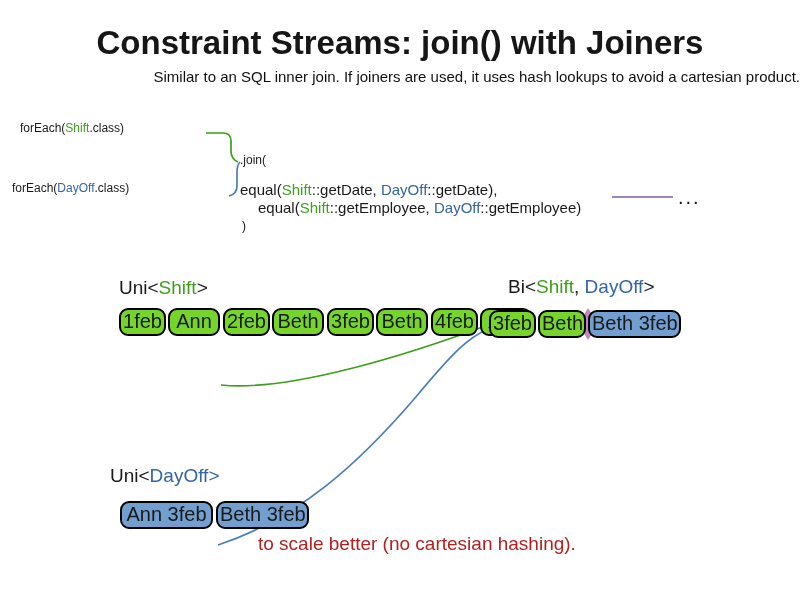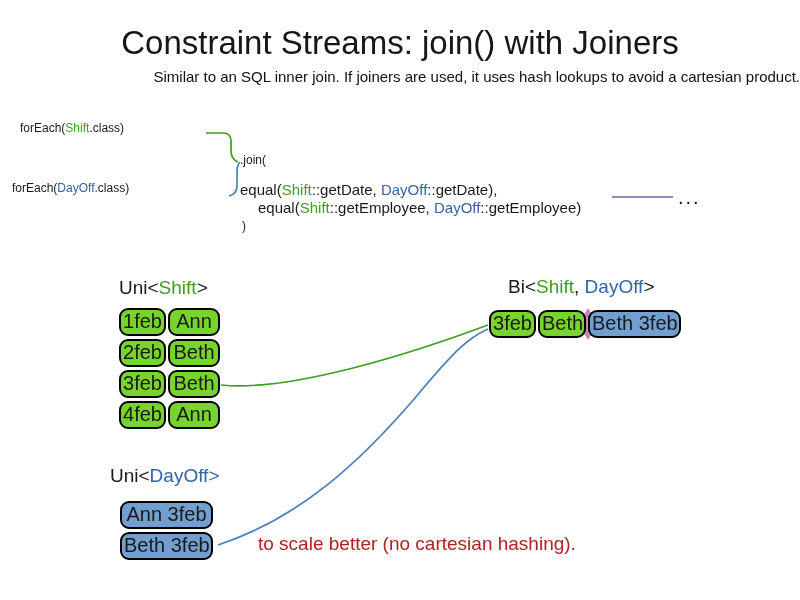--- a/index.html
+++ b/index.html
@@ -1,27 +1,27 @@
 <!DOCTYPE html>
 <html style="--shift-green: #3f9e1c; --dayoff-blue: #3465a4; --connector-blue: #4a7ebb; --employee-orange: #d2611c; --green-fill: #77d42c; --blue-fill: #729fcf; --note-red: #b22222; --purple-line: #7b5ea7; --junction-pink: #c586c0;"><head>
 <meta charset="utf-8">
 <style>
   *{margin:0;padding:0;box-sizing:border-box}
   html,body{width:800px;height:600px}
   body{position:relative;background:#fff;font-family:"Liberation Sans",sans-serif;color:#1a1a1a;overflow:hidden}
   .abs{position:absolute;z-index:2}
-  .title{top:24px;left:0;right:0;text-align:center;font-size:33px;font-weight:400;color:#161616}
+  .title{top:24px;left:0;right:0;text-align:center;font-size:33px;font-weight:700;color:#161616}
   .subtitle{top:68px;left:0;right:0;text-align:right;font-size:15px;color:#111}
   .code-lg{font-size:12px;white-space:nowrap}
   .code-sm{font-size:15px;white-space:nowrap}
   .tok-shift{color:var(--shift-green)}
   .tok-dayoff{color:var(--dayoff-blue)}
   .lbl{font-size:19px;white-space:nowrap}
   .row{display:flex;gap:2px}
-  .col{display:flex;flex-direction:column;gap:3px}
+  .col{display:flex;gap:3px}
   .cell{height:28px;line-height:23px;border:2px solid #000;border-radius:9px;font-size:20px;
         text-align:center;background:var(--green-fill);white-space:nowrap;padding:0 2px}
   .cell.blue{background:var(--blue-fill)}
   .w-date{width:47px}
   .w-name{width:52px}
   .w-bi-name{width:48px}
   .w-pair{width:93px}
   .note{font-size:19px;line-height:26px;color:var(--note-red);white-space:nowrap}
   .ellipsis{font-size:20px;letter-spacing:2px;color:#111}
   svg.overlay{position:absolute;left:0;top:0;z-index:1}

